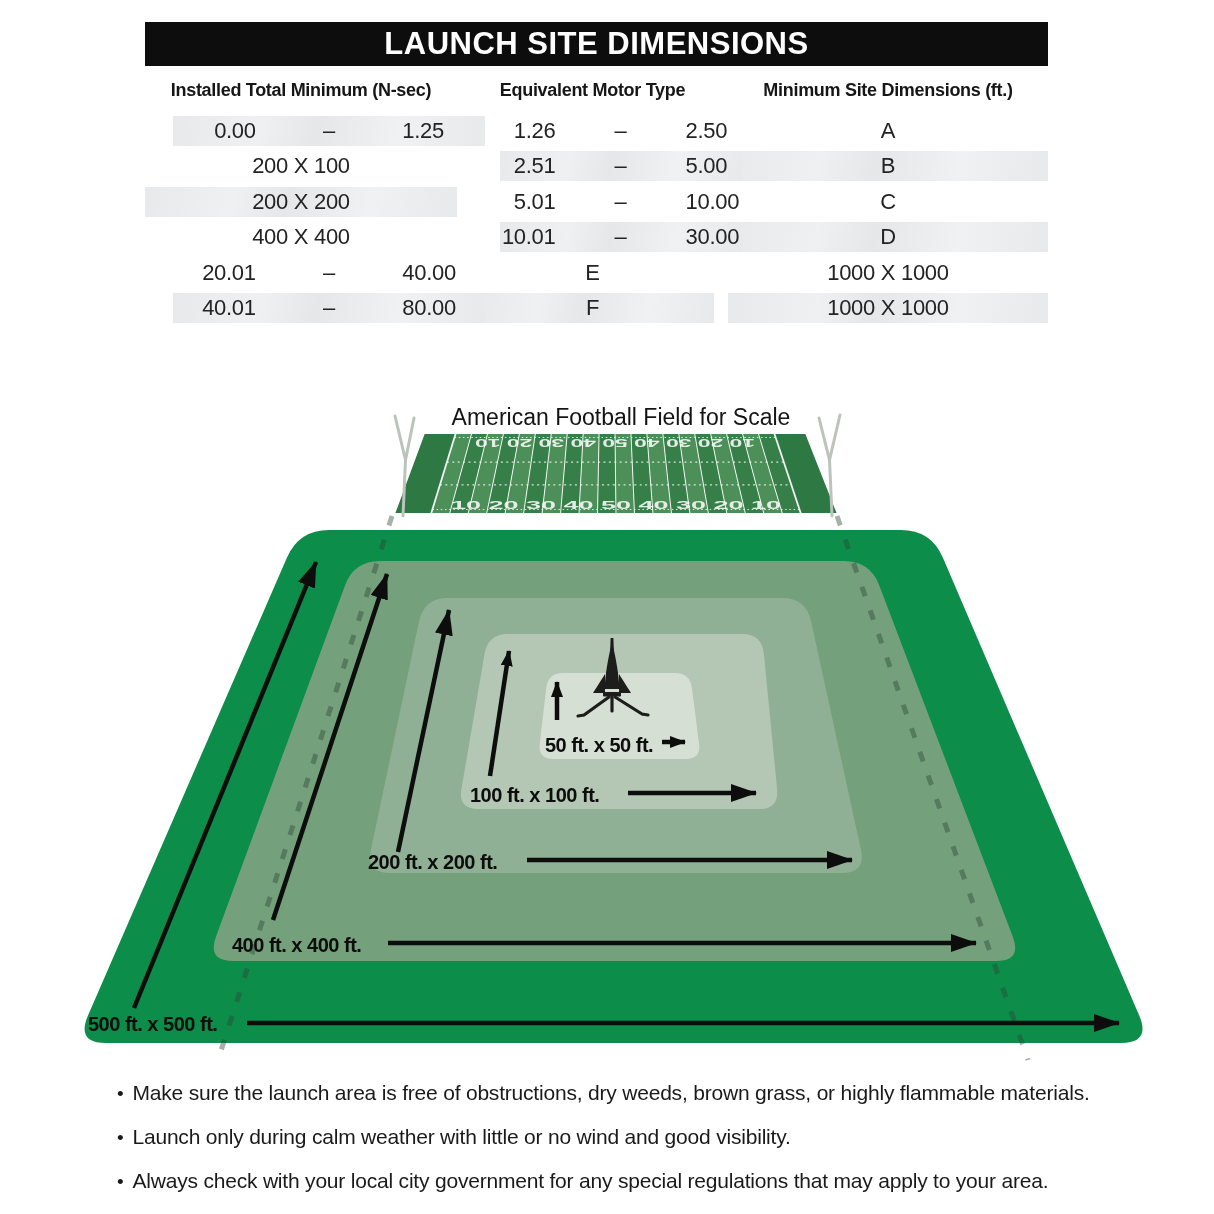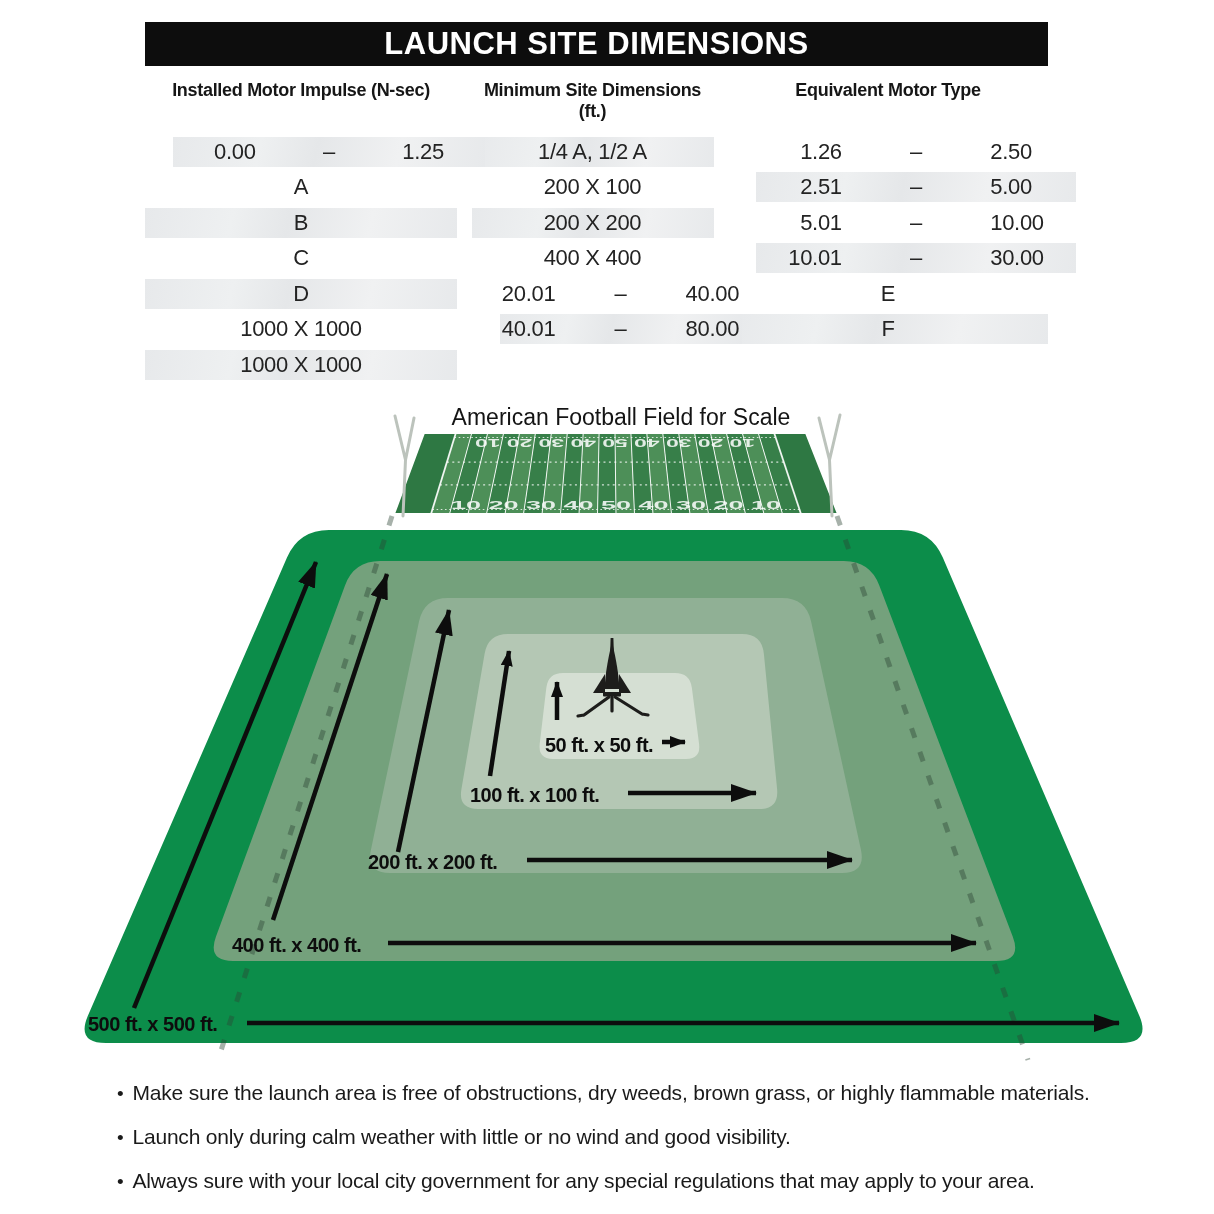--- a/index.html
+++ b/index.html
@@ -10,21 +10,21 @@
   #dims-table{position:absolute;left:145px;top:10px;width:903px;}
   .t-title{background:#0d0d0d;color:#fff;height:44px;line-height:44px;text-align:center;
            font-size:31px;font-weight:bold;letter-spacing:.5px;}
   .t-grid{display:grid;grid-template-columns:312px 242px 320px;column-gap:14.5px;row-gap:5.5px;
           margin-top:0;}
   .t-head{font-weight:bold;font-size:18px;letter-spacing:-.3px;text-align:center;
           padding:14px 0 9px 0;color:#161616;}
   .cell{height:30px;line-height:30px;font-size:22px;text-align:center;color:#232323;
         letter-spacing:-.3px;}
   .shade{background:linear-gradient(102deg,#e7e9eb 0%,#eef0f1 28%,#e5e7e9 46%,#f0f1f2 72%,#e7e9eb 100%);}
-  .c-imp{display:flex;justify-content:center;transform:translateX(28px);gap:48px;}
+  .c-imp{display:flex;justify-content:flex-end;transform:translateX(28px);gap:48px;}
   .imp-from{width:95px;text-align:right;}
   .imp-dash{width:58px;text-align:center;}
   .imp-to{width:95px;text-align:left;}
 
   
   #field-caption{position:absolute;left:371px;top:392px;width:500px;text-align:center;
                  font-size:23px;color:#141414;}
   #notes{position:absolute;left:117px;top:1068px;width:1060px;}
   .note{display:flex;align-items:baseline;white-space:nowrap;font-size:21px;color:#1a1a1a;
         line-height:26px;margin-bottom:17px;letter-spacing:-.2px;}
@@ -43,30 +43,29 @@
   .rocket-leg{stroke:currentColor;stroke-width:3.2;fill:none;stroke-linecap:round;}
 </style>
 </head>
 <body>
 
 <div id="page">
 
   <div id="dims-table">
     <div class="t-title">LAUNCH SITE DIMENSIONS</div>
     <div class="t-grid">
-      <div class="t-head">Installed Motor Impulse (N-sec)</div>
+      <div class="t-head">Installed Total Minimum (N-sec)</div>
+      <div class="t-head">Equivalent Motor Type</div>
       <div class="t-head">Minimum Site Dimensions (ft.)</div>
-      <div class="t-head">Equivalent Motor Type</div>
 
       <div class="cell c-imp shade">
           <span class="imp-from">0.00</span>
           <span class="imp-dash">–</span>
           <span class="imp-to">1.25</span>
         </div>
-      <div class="cell shade">1/4 A, 1/2 A</div>
 
       <div class="cell c-imp">
           <span class="imp-from">1.26</span>
           <span class="imp-dash">–</span>
           <span class="imp-to">2.50</span>
         </div>
       <div class="cell">A</div>
       <div class="cell">200 X 100</div>
 
       <div class="cell c-imp shade">
@@ -229,17 +228,17 @@
     <div class="note">
         <span class="b">•</span>
         <span>Make sure the launch area is free of obstructions, dry weeds, brown grass, or highly flammable materials.</span>
       </div>
     <div class="note">
         <span class="b">•</span>
         <span>Launch only during calm weather with little or no wind and good visibility.</span>
       </div>
     <div class="note">
         <span class="b">•</span>
-        <span>Always sure with your local city government for any special regulations that may apply to your area.</span>
+        <span>Always check with your local city government for any special regulations that may apply to your area.</span>
       </div>
   </div>
 
 </div>
 
 </body></html>

